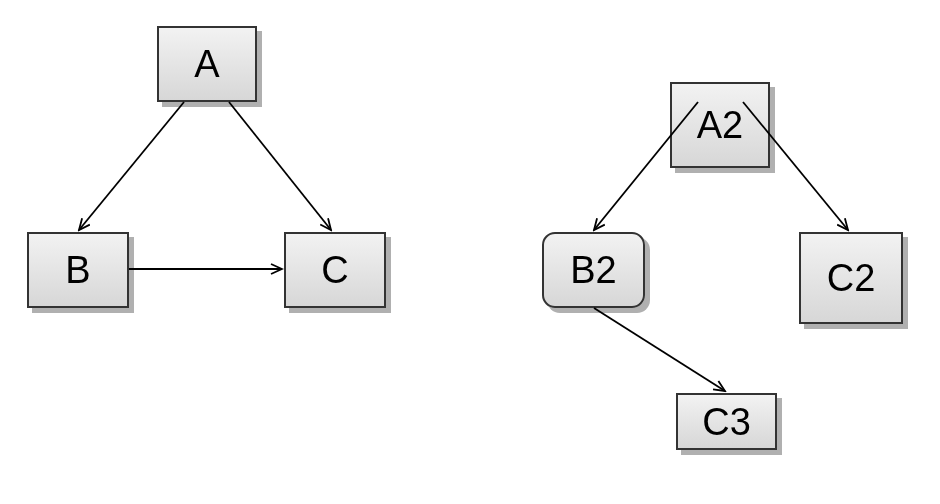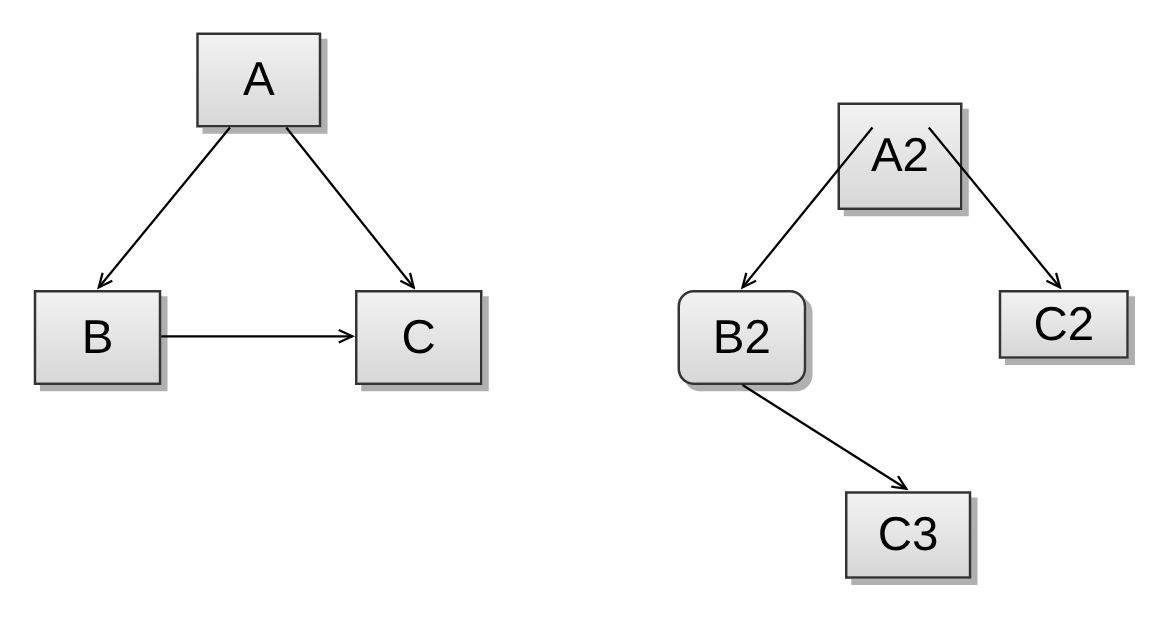--- a/index.html
+++ b/index.html
@@ -55,24 +55,24 @@
       </div>
       <div class="node" style="left: 284px; top: 232px; width: 102px; height: 76px;">
         <span class="node-label">C</span>
       </div>
       <div class="node" style="left: 670px; top: 38px; width: 100px; height: 86px; margin-top: 44px;">
         <span class="node-label">A2</span>
       </div>
       <div class="node" style="left: 542px; top: 232px; width: 103px; height: 76px; border-radius: 13px;">
         <span class="node-label">B2</span>
       </div>
-      <div class="node" style="left: 799px; top: 232px; width: 104px; height: 55px; text-align: center;">
+      <div class="node" style="left: 799px; top: 232px; width: 104px; height: 92px; text-align: center;">
         <span class="node-label">C2</span>
       </div>
-      <div class="node" style="left: 676px; top: 393px; width: 101px; height: 70px;">
+      <div class="node" style="left: 676px; top: 393px; width: 101px; height: 57px;">
         <span class="node-label">C3</span>
       </div>
     </div>
   <svg id="edge-layer" xmlns="http://www.w3.org/2000/svg" width="940" height="504" viewBox="0 0 940 504">
     <defs>
       <marker id="arrowhead" markerUnits="userSpaceOnUse" markerWidth="14" markerHeight="12" viewBox="0 0 14 12" refX="12" refY="6" orient="auto">
         <path d="M1,1 L12,6 L1,11" fill="none" stroke="#000000" stroke-width="1.8"></path>
       </marker>
     </defs>
     <g id="edge-group">

